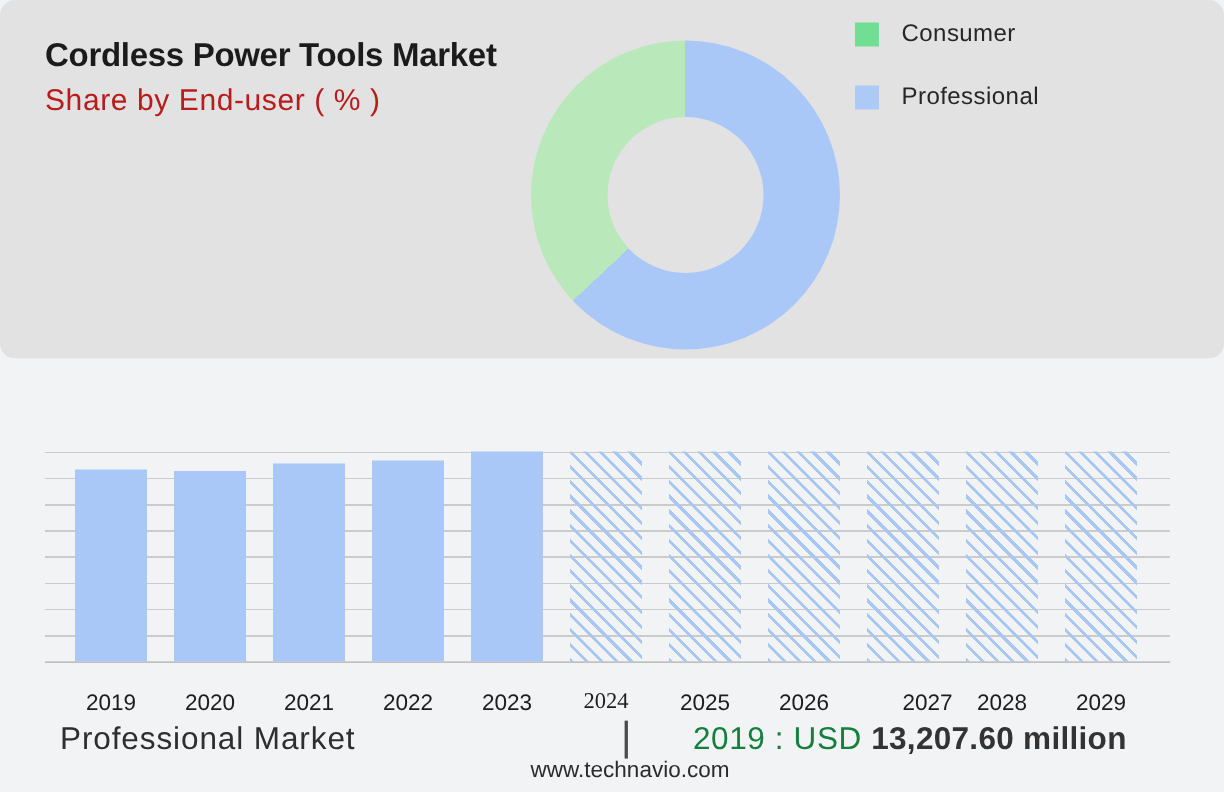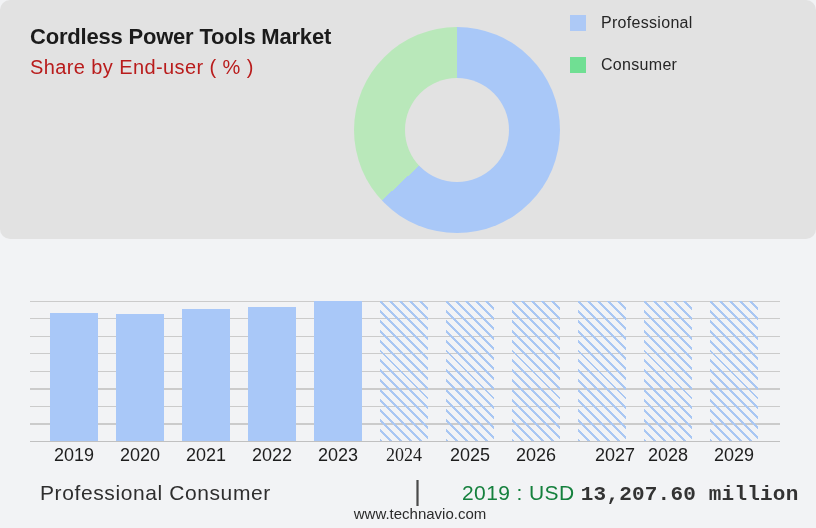--- a/index.html
+++ b/index.html
@@ -21,50 +21,50 @@
 
   
   .bottom-section{position:absolute; left:0; top:239px; width:816px; height:289px; background:var(--bottom-bg,#f2f3f5);}
   .plot{position:absolute; left:30px; top:62px; width:750px; height:140px;
         background:repeating-linear-gradient(to bottom, var(--gridline,#cbcbcb) 0 1px, transparent 1px 17.5px);
         border-bottom:1px solid #c0c0c0;}
   .bar{position:absolute; bottom:0; width:48px;}
   .bar.solid{background:var(--bar-blue,#a9c8f8);}
   .bar.hatched{background:repeating-linear-gradient(45deg, var(--hatch-line,#a9c7f3) 0 2px, transparent 2px 7px);}
   .xlabels{position:absolute; left:30px; top:205px; width:750px; height:22px;}
-  .xlabel{position:absolute; top:1px; width:66px; text-align:center; font-size:18px; color:#1d1d1d;}
+  .xlabel{position:absolute; top:16px; width:66px; text-align:center; font-size:15px; color:#1d1d1d;}
 
   .segment-label{position:absolute; left:40px; top:242px; font-size:21px; color:#2e2e2e; letter-spacing:0.6px; white-space:nowrap;}
   .footer-divider{position:absolute; left:414px; top:237px; font-size:27px; font-weight:300; color:#4a4a4a;}
   .footer-value{position:absolute; left:462px; top:242px; font-size:21px; white-space:nowrap;}
   .value-prefix{color:#15803d; letter-spacing:0.4px;}
-  .value-bold{color:#333333; font-weight:bold; letter-spacing:0.2px;font-family:Liberation Mono, monospace;}
+  .value-bold{color:#333333; font-weight:bold; letter-spacing:0.2px;}
   .website{position:absolute; left:0; top:266px; width:816px; text-align:center; font-size:15px; color:#2b2b2b; transform:translateX(12px);}
 </style>
 </head>
 <body>
 
 <div id="canvas">
 
   <div class="top-section">
     <div class="title">Cordless Power Tools Market</div>
     <div class="subtitle">Share by End-user ( % )</div>
 
     <div class="donut" style="background: conic-gradient(rgb(169, 200, 248) 0deg, rgb(169, 200, 248) 226.8deg, rgb(185, 232, 186) 226.8deg, rgb(185, 232, 186) 360deg);">
       <div class="donut-hole"></div>
     </div>
 
     <div class="legend">
       <div class="legend-item">
+        <span class="swatch" style="background: rgb(112, 223, 147);"></span>
+        <span class="legend-label">Consumer</span>
+      </div>
+      <div class="legend-item">
         <span class="swatch" style="background: rgb(173, 201, 246);"></span>
         <span class="legend-label">Professional</span>
-      </div>
-      <div class="legend-item">
-        <span class="swatch" style="background: rgb(112, 223, 147);"></span>
-        <span class="legend-label">Consumer</span>
       </div>
     </div>
   </div>
 
   <div class="bottom-section">
     <div class="plot">
         <div class="bar solid" style="left: 20px; height: 128px;"></div>
         <div class="bar solid" style="left: 86px; height: 127px;"></div>
         <div class="bar solid" style="left: 152px; height: 132px;"></div>
         <div class="bar solid" style="left: 218px; height: 134px;"></div>
@@ -83,21 +83,21 @@
         <div class="xlabel" style="left: 209px;">2022</div>
         <div class="xlabel" style="left: 275px;">2023</div>
         <div class="xlabel" style="left: 341px; font-family: Liberation Serif, serif;">2024</div>
         <div class="xlabel" style="left: 407px;">2025</div>
         <div class="xlabel" style="left: 473px;">2026</div>
         <div class="xlabel" style="left: 539px; text-align: right;">2027</div>
         <div class="xlabel" style="left: 605px;">2028</div>
         <div class="xlabel" style="left: 671px;">2029</div>
       </div>
 
-    <div class="segment-label">Professional Consumer</div>
+    <div class="segment-label">Professional Market</div>
     <div class="footer-divider">|</div>
     <div class="footer-value">
       <span class="value-prefix">2019 : USD </span><span class="value-bold">13,207.60 million</span>
     </div>
     <div class="website">www.technavio.com</div>
   </div>
 
 </div>
 
 </body></html>

